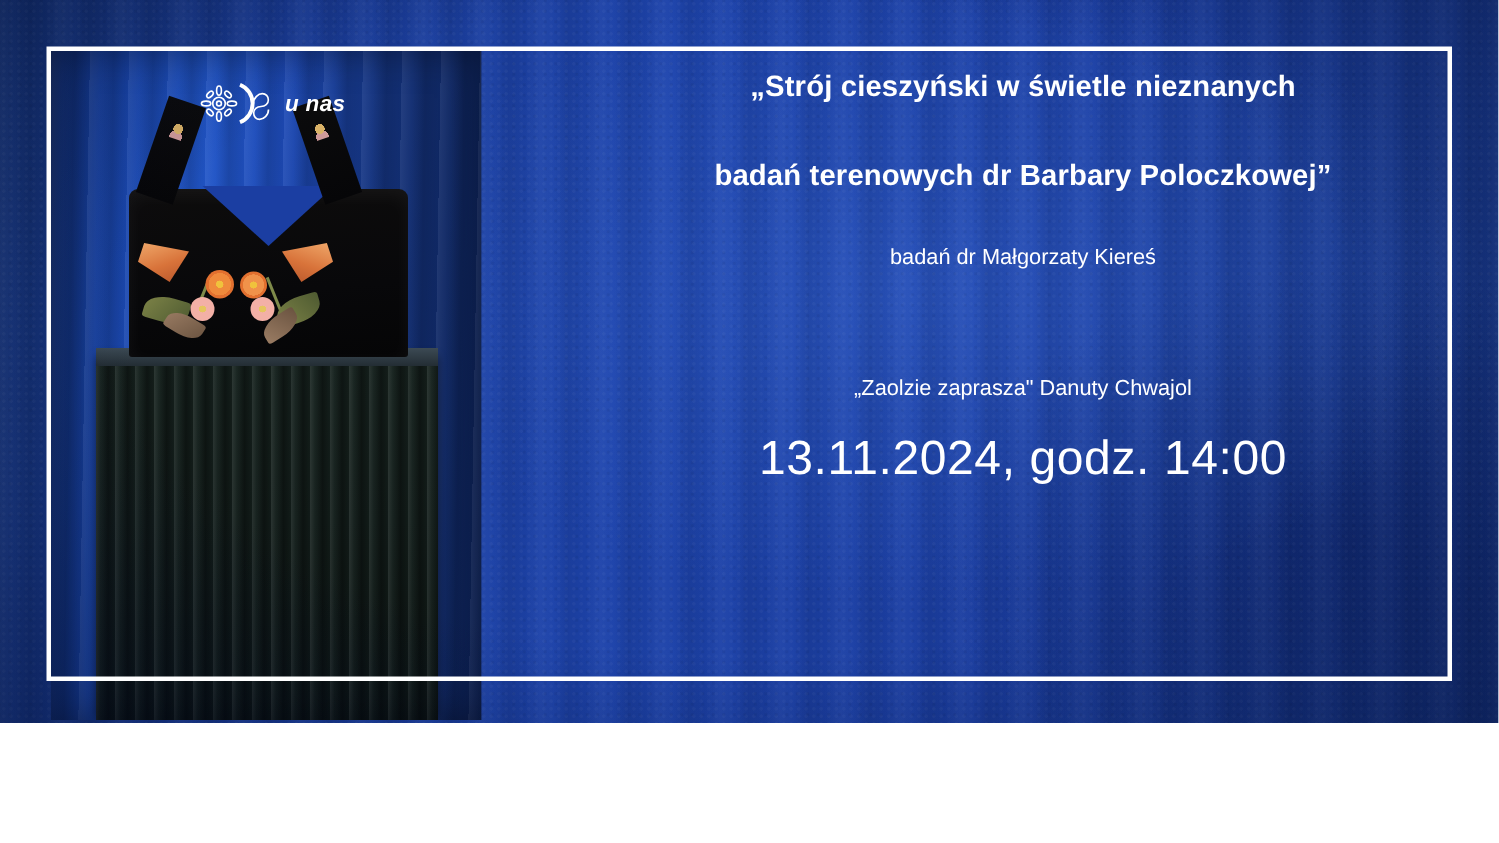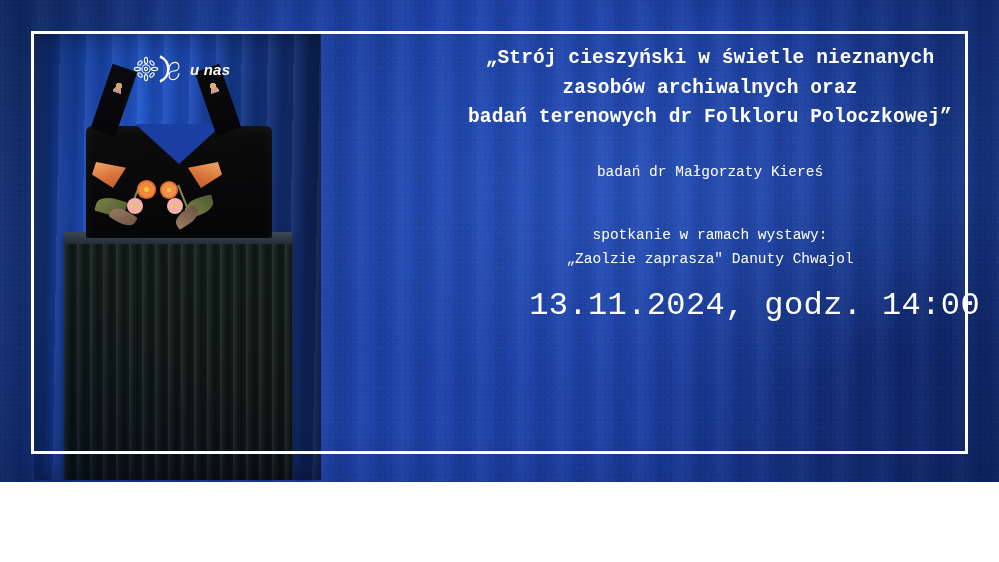--- a/index.html
+++ b/index.html
@@ -153,35 +153,35 @@
     position:absolute;left:131px;top:52px;display:flex;align-items:center;gap:7px;
   }
   .unas-mark{width:52px;height:34px;display:block;}
   .unas-word{
     color:#ffffff;font-style:italic;font-weight:700;font-size:15px;
     letter-spacing:.2px;white-space:nowrap;
   }
 
   
   .textblock{
-    position:absolute;left:440px;top:44px;width:540px;
-    text-align:center;color:#ffffff;font-family:Liberation Mono, monospace;
+    position:absolute;left:412px;top:44px;width:540px;
+    text-align:center;color:#ffffff;
   }
   .title{
     font-size:19.5px;font-weight:700;line-height:1.52;
     letter-spacing:.1px;margin:0;
   }
   .lecturer{
     margin:28px 0 0;font-size:14.5px;line-height:1.62;font-weight:400;
   }
   .meeting{
     margin:40px 0 0;font-size:14.5px;line-height:1.62;font-weight:400;
   }
   .datetime{
-    margin:16px 0 0;font-size:32px;font-weight:400;letter-spacing:.4px;line-height:1.18;text-align:right;
+    margin:16px 0 0;font-size:32px;font-weight:400;letter-spacing:.4px;line-height:1.18;
   }
   .venue{
     margin:12px 0 0;font-size:15.5px;line-height:1.6;font-weight:400;
   }
 
   
   .footer{
     position:absolute;left:0;top:482px;width:999px;height:80px;background:#ffffff;
   }
 </style>
@@ -241,28 +241,28 @@
           <path d="M38 17c0-4 3.3-6.6 5.9-6.6 2.3 0 4 1.8 4 4.2 0 2.5-2.1 4.4-4.9 4.4-2.8 0-4.9 1.9-4.9 4.4 0 2.4 1.7 4.2 4 4.2 2.6 0 5.9-2.6 5.9-6.6"></path>
           <path d="M38 17c0-4-3.3-6.6-5.9-6.6" opacity="0"></path>
         </g>
       </svg>
       <span class="unas-word">u nas</span>
     </div>
 
     <div class="textblock">
       <h1 class="title">
         <span>„Strój cieszyński w świetle nieznanych</span><br>
-        <span>zasobów archiwalnych oraz</span><br>
-        <span>badań terenowych dr Folkloru Poloczkowej”</span>
+        <br>
+        <span>badań terenowych dr Barbary Poloczkowej”</span>
       </h1>
       <p class="lecturer">
         <span>badań dr Małgorzaty Kiereś</span><br>
       </p>
       <p class="meeting">
-        <span>spotkanie w ramach wystawy:</span><br>
+        <br>
         <span>„Zaolzie zaprasza" Danuty Chwajol</span>
       </p>
       <p class="datetime">13.11.2024, godz. 14:00</p>
     </div>
 
     <div class="frame"></div>
   </div>
 
   <div class="footer">
 

